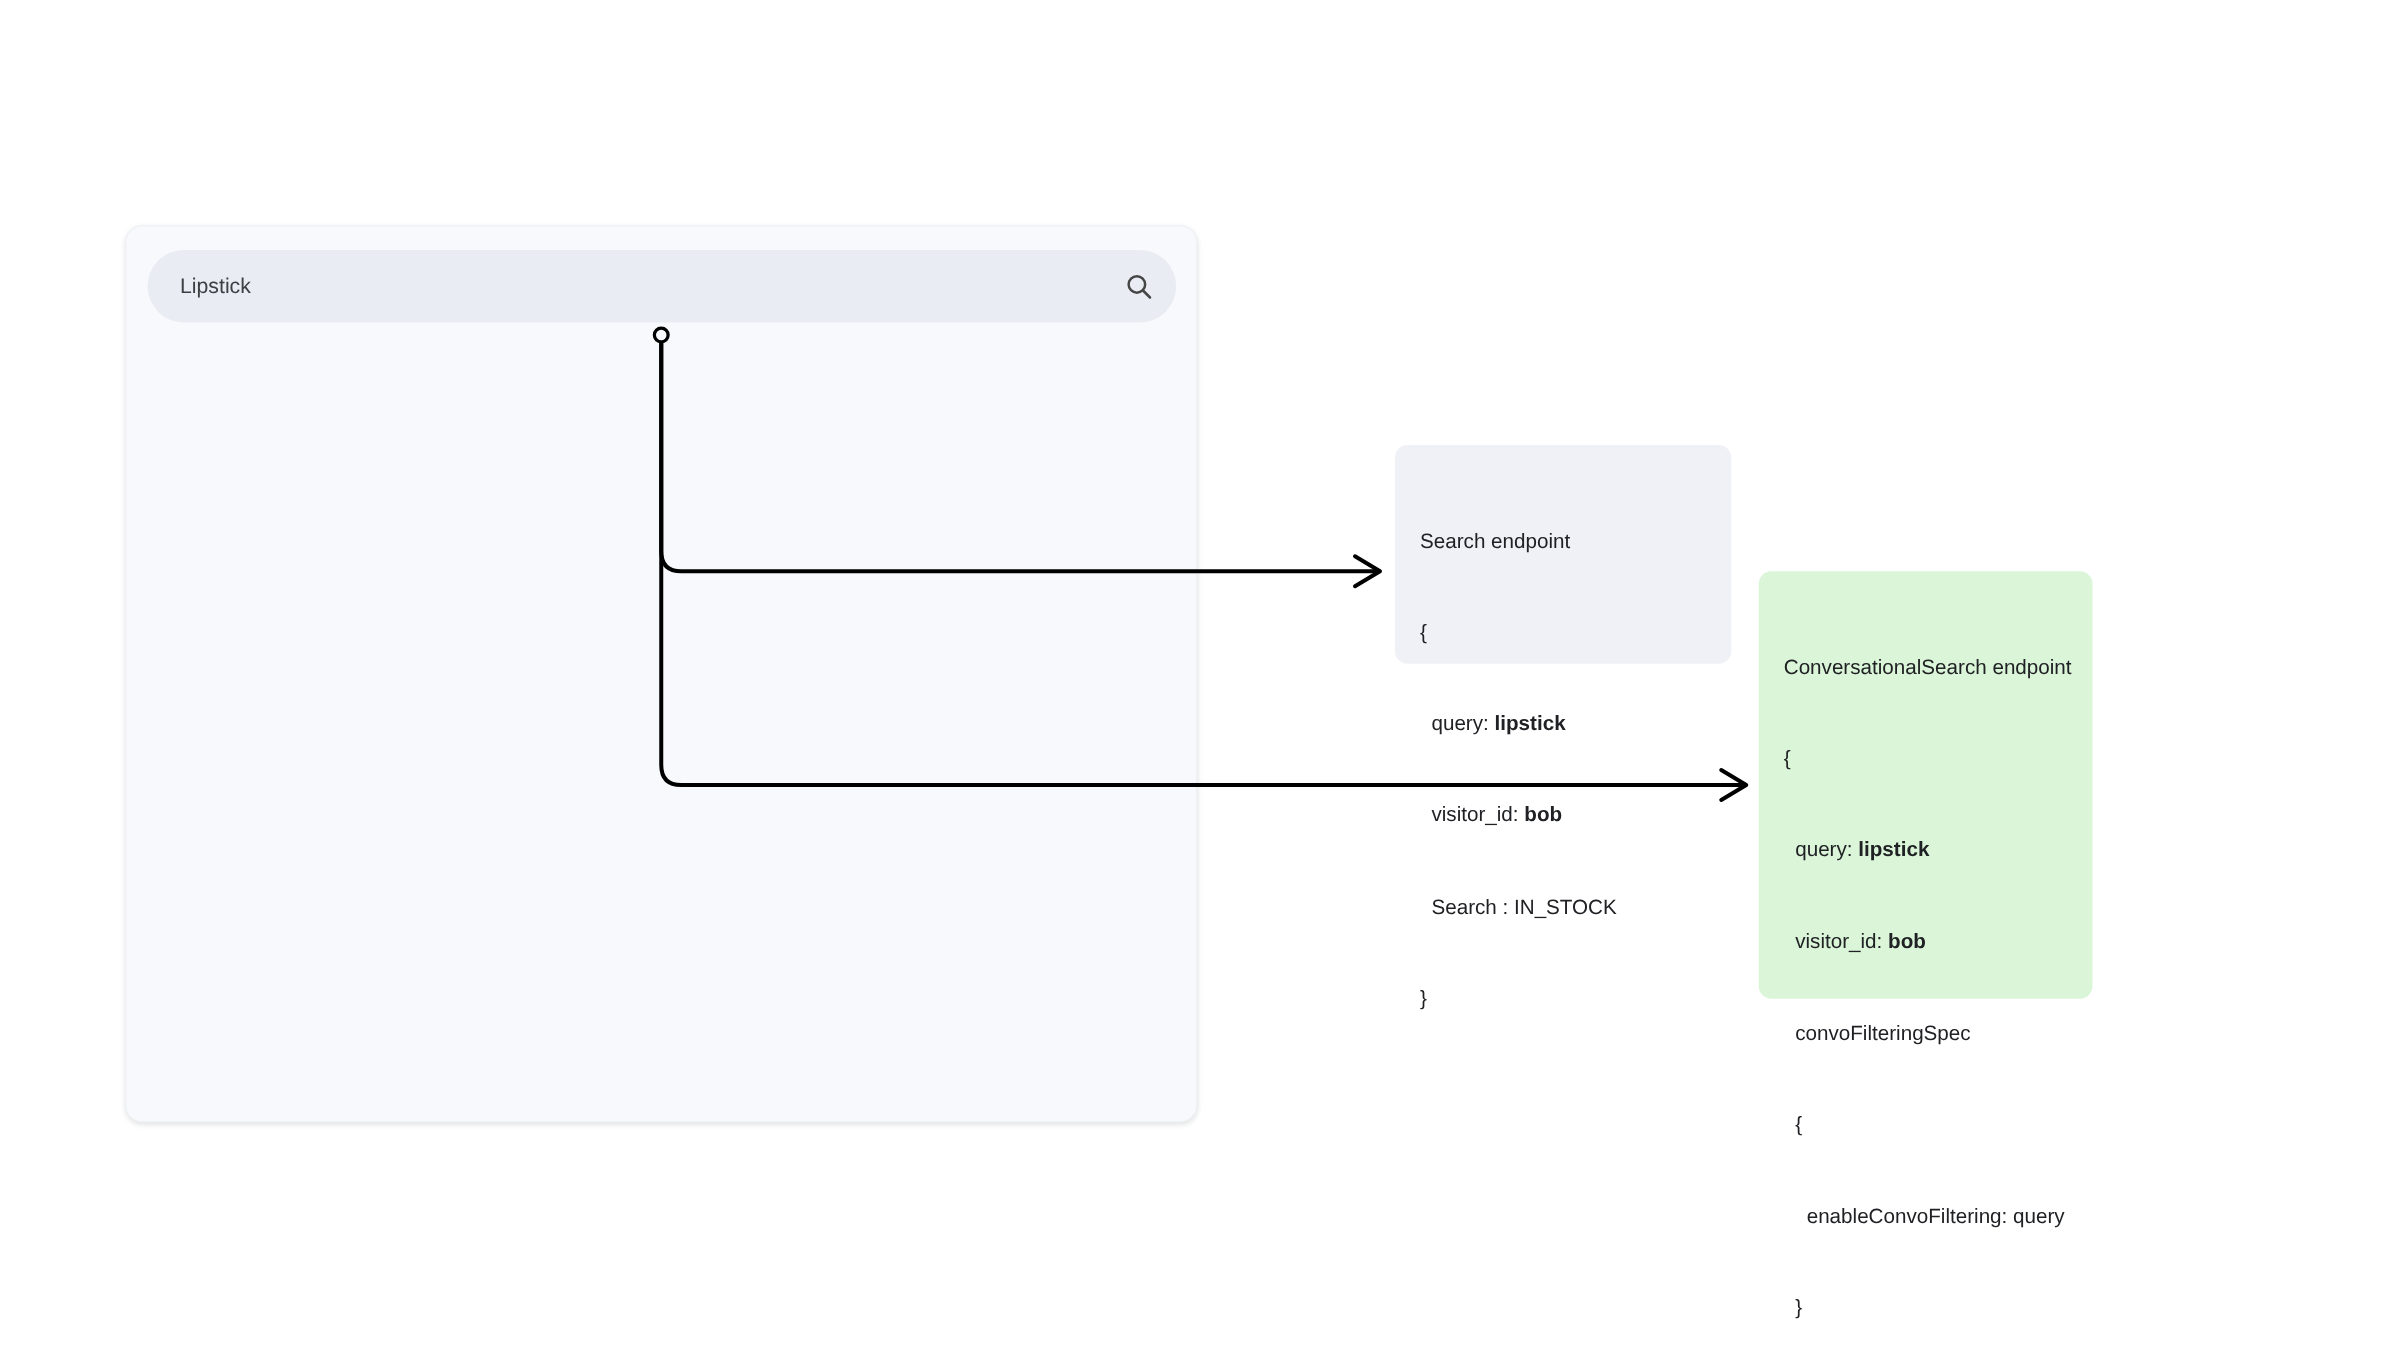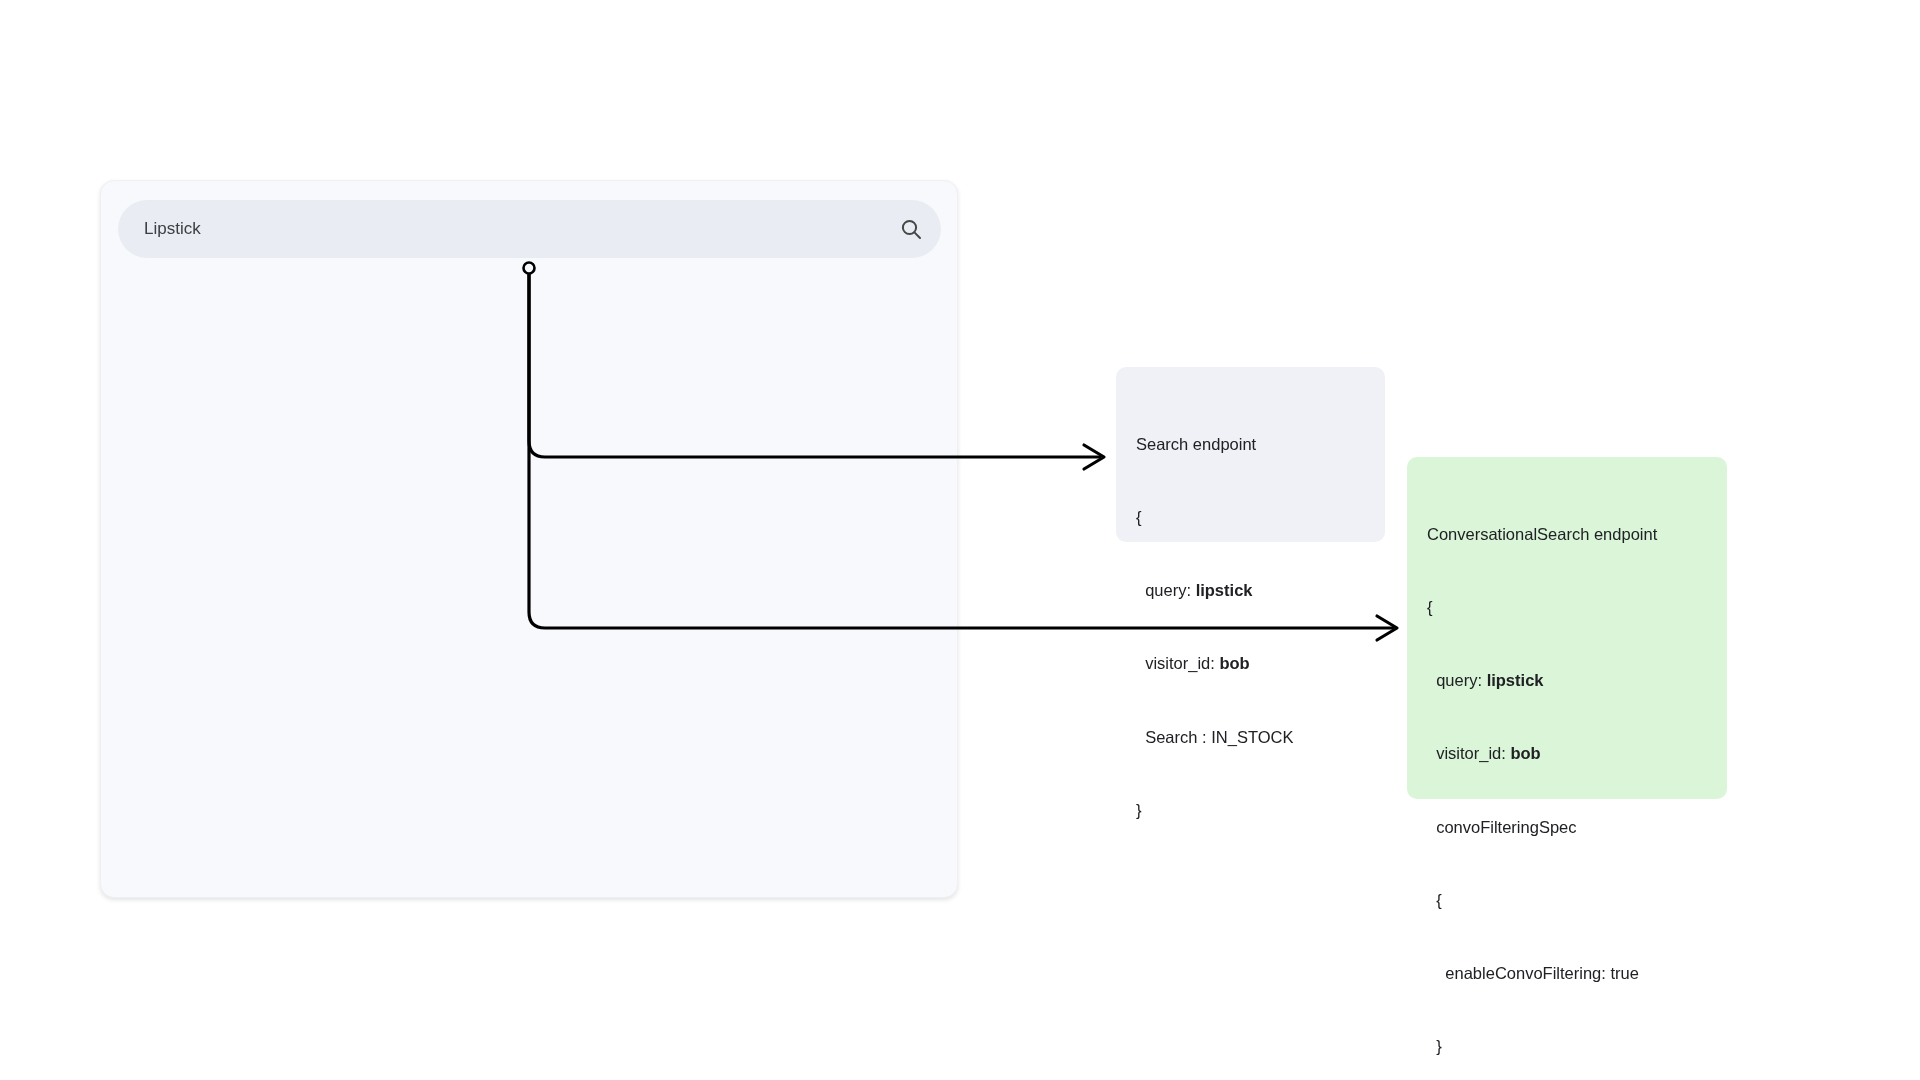--- a/index.html
+++ b/index.html
@@ -59,28 +59,28 @@
   .endpoint-box {
     position: absolute;
     border-radius: 10px;
     font-size: 16.5px;
     line-height: 24.4px;
     white-space: pre;
   }
   .endpoint-box .cl span { white-space: pre; }
   .endpoint-box .b { font-weight: 700; }
   .search-endpoint-box {
-    left: 1116px; top: 367px;
+    left: 1116px; top: 356px;
     width: 269px; height: 175px;
     background: #eff1f6;
     padding: 16px 20px;
   }
   .convo-endpoint-box {
     left: 1407px; top: 457px;
-    width: 320px; height: 342px;
+    width: 267px; height: 342px;
     background: #daf5d8;
     padding: 16px 20px;
   }
 </style>
 </head>
 <body>
 
 <div class="search-panel">
   <div class="search-pill">
     <input class="search-input" type="text" value="Lipstick" style="">
@@ -110,20 +110,20 @@
   <div class="cl"><span>}</span></div>
 </div>
 
 <div class="endpoint-box convo-endpoint-box">
   <div class="cl"><span>ConversationalSearch endpoint</span></div>
   <div class="cl"><span>{</span></div>
   <div class="cl"><span>  query: </span><span class="b">lipstick</span></div>
   <div class="cl"><span>  visitor_id: </span><span class="b">bob</span></div>
   <div class="cl"><span>  convoFilteringSpec</span></div>
   <div class="cl"><span>  {</span></div>
-  <div class="cl"><span>    enableConvoFiltering: true</span></div>
+  <div class="cl"><span>    enableConvoFiltering: query</span></div>
   <div class="cl"><span>  }</span></div>
   
   
   
   
   
 </div>
 
 </body></html>

